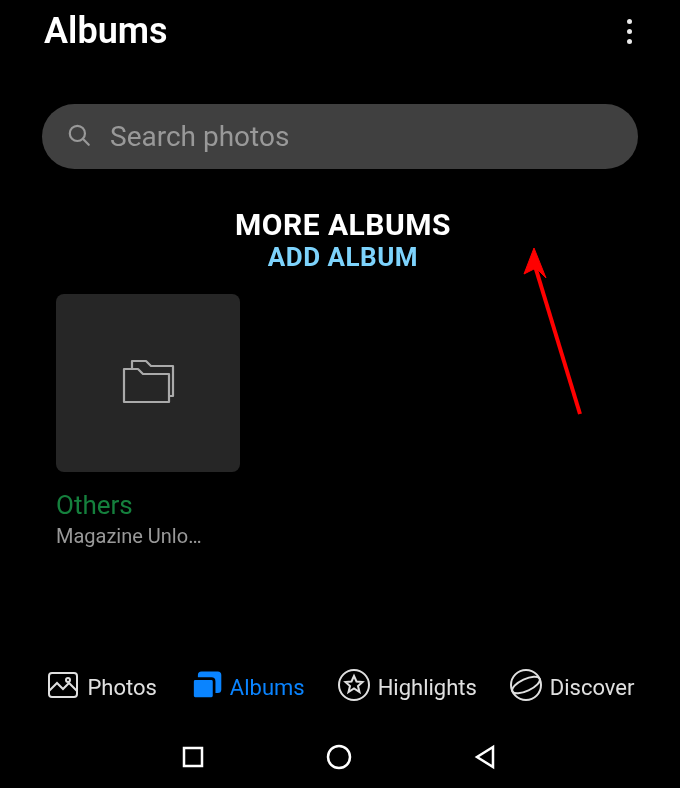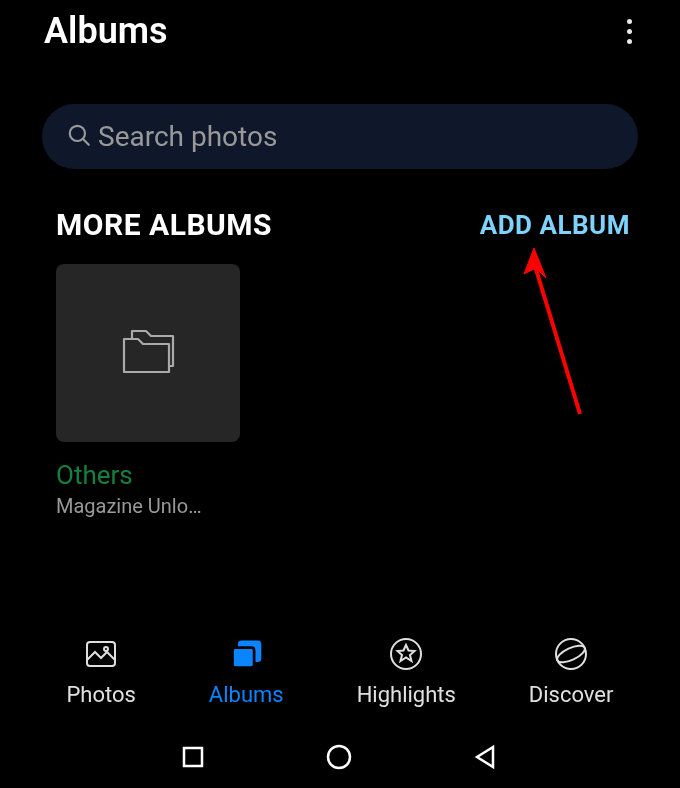--- a/index.html
+++ b/index.html
@@ -5,40 +5,40 @@
     * { margin: 0; padding: 0; box-sizing: border-box; font-family: -apple-system, BlinkMacSystemFont, "Segoe UI", Roboto, Arial, sans-serif; }
     body { width: 680px; height: 788px; background: #000; color: #fff; overflow: hidden; position: relative; }
     
     .header { display: flex; align-items: center; justify-content: space-between; padding: 10px 40px 6px 44px; }
     .title { font-size: 36px; font-weight: 600; color: #fff; }
     .more-menu { padding: 8px; cursor: pointer; }
     .dots { display: flex; flex-direction: column; gap: 5px; align-items: center; }
     .dot { width: 5px; height: 5px; background: #e8e8e8; border-radius: 50%; }
     
     .search-container { padding: 46px 42px 0 42px; }
-    .search-bar { background: #0f172a; border-radius: 35px; display: flex; align-items: center; padding: 16px 24px; gap: 6px; cursor: pointer; }
+    .search-bar { background: #404040; border-radius: 35px; display: flex; align-items: center; padding: 16px 24px; gap: 18px; cursor: pointer; }
     .search-icon svg { width: 26px; height: 26px; stroke: #999; }
     .search-placeholder { color: #999; font-size: 28px; font-weight: 400; }
     
-    .section-header { display: flex; justify-content: space-between; align-items: center; padding: 38px 50px 22px 56px; }
+    .section-header { display: flex; justify-content: space-between; align-items: center; padding: 38px 50px 22px 56px; flex-direction: column; }
     .section-title { font-size: 30px; font-weight: 700; letter-spacing: 0.5px; color: #fff; }
     .add-album { color: #7dd3fc; font-size: 26px; font-weight: 700; letter-spacing: 0.5px; cursor: pointer; }
     
     .albums-grid { display: flex; gap: 16px; padding: 0 56px; }
     .album-item { width: 184px; cursor: pointer; }
     .album-thumb { width: 184px; height: 178px; background: #262626; border-radius: 8px; display: flex; align-items: center; justify-content: center; margin-bottom: 18px; }
     .album-thumb svg { stroke: #aaa; fill: none; stroke-width: 2.2; }
     .album-name { font-size: 26px; color: #15803d; font-weight: 400; white-space: nowrap; overflow: hidden; text-overflow: ellipsis; margin-bottom: 4px; }
     .album-subtitle { font-size: 20px; color: #999; font-weight: 400; white-space: nowrap; overflow: hidden; text-overflow: ellipsis; }
     
     .arrow-annotation { position: absolute; top: 244px; left: 520px; pointer-events: none; }
     .arrow-annotation svg { stroke: #ff0000; fill: #ff0000; }
     
     .bottom-nav { position: absolute; bottom: 63px; left: 0; right: 0; display: flex; justify-content: space-around; padding: 0 30px 18px 30px; }
-    .nav-item { display: flex; flex-direction: column; align-items: center; gap: 6px; cursor: pointer; padding: 0 6px; }
+    .nav-item { display: flex; flex-direction: row; align-items: center; gap: 6px; cursor: pointer; padding: 0 6px; }
     .nav-item.active .nav-label { color: #0a84ff; }
     .nav-item.active svg { stroke: #0a84ff; fill: #0a84ff; }
     .nav-icon svg { width: 36px; height: 36px; stroke: #e0e0e0; fill: none; stroke-width: 2; }
     .nav-label { font-size: 22px; color: #e0e0e0; font-weight: 400; }
     
     .system-nav { position: absolute; bottom: 0; left: 0; right: 0; height: 58px; display: flex; justify-content: center; align-items: center; gap: 120px; }
     .system-nav svg { stroke: #fff; fill: none; stroke-width: 2.5; }
   </style>
 </head>
 <body>

